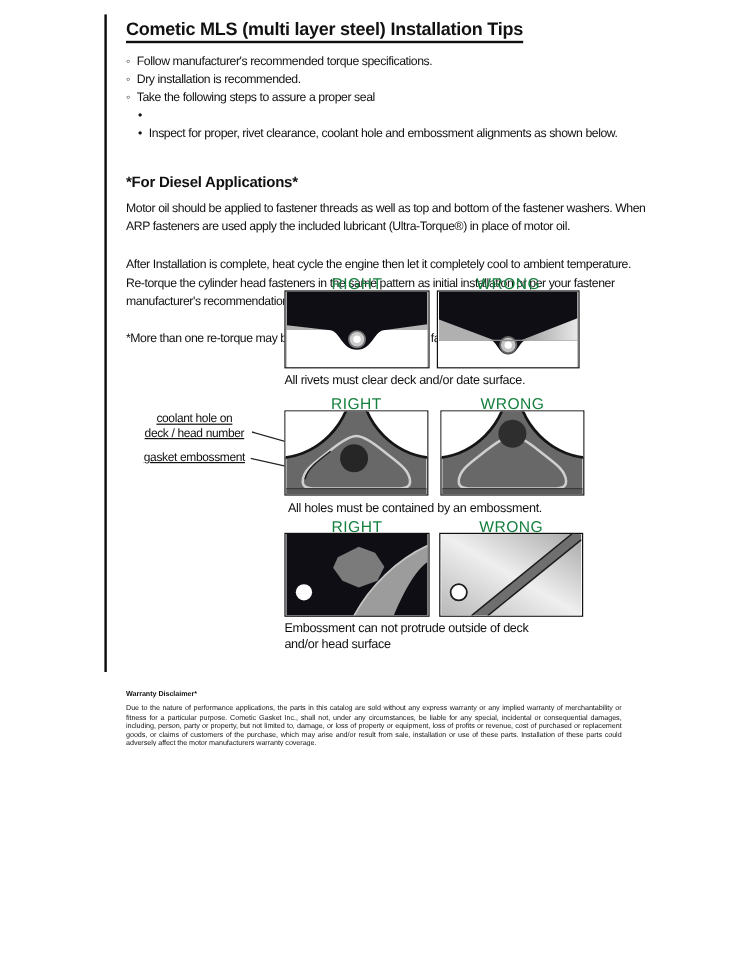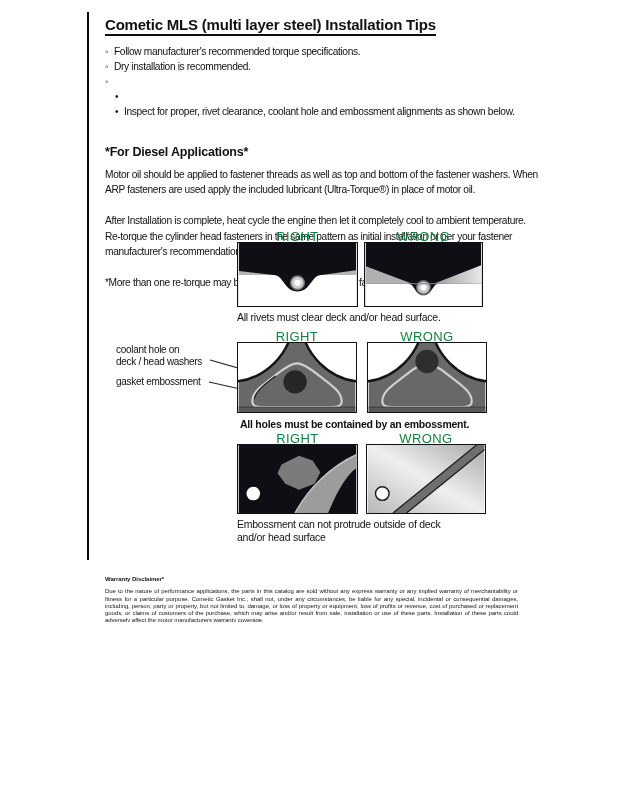--- a/index.html
+++ b/index.html
@@ -15,21 +15,21 @@
   .b-row .mk{width:9px;flex:0 0 9px;text-align:left;}
   .b-row.sub{margin-left:10px;}
   .diesel-h{margin-top:26px;font-size:12.5px;font-weight:700;letter-spacing:-0.2px;}
   .para{margin-top:8px;font-size:10.2px;line-height:15.2px;letter-spacing:-0.35px;}
   .para.gap{margin-top:16px;}
 
   
   .dlabel{position:absolute;font-size:13px;letter-spacing:0.4px;text-align:center;color:#15803d;}
   .diag{position:absolute;display:block;border:1.6px solid #111;box-sizing:border-box;background:#fff;}
   .dcap{position:absolute;font-size:10.5px;letter-spacing:-0.25px;line-height:12.5px;color:#111;}
-  .anno{position:absolute;width:92px;text-align:left;font-size:10px;line-height:11.5px;letter-spacing:-0.3px;}
+  .anno{position:absolute;width:92px;text-align:center;font-size:10px;line-height:11.5px;letter-spacing:-0.3px;text-decoration:underline;}
   .leaders{position:absolute;left:203px;top:352px;width:100px;height:48px;}
 
   
   .fineprint{position:absolute;left:105px;top:576px;width:413px;font-size:6px;line-height:7.3px;
              letter-spacing:-0.05px;color:#151515;}
   .fp-h{font-weight:700;margin-bottom:5px;}
   .fp-p{margin-bottom:5px;text-align:justify;}
   .fp-line{margin-bottom:0;}
 
   .page-number{position:absolute;left:382px;top:757px;font-size:10px;letter-spacing:0.2px;color:#15803d;}
@@ -47,20 +47,21 @@
     <div class="b-row">
       <span class="mk">◦</span>
       <span>Follow manufacturer's recommended torque specifications.</span>
     </div>
     <div class="b-row">
       <span class="mk">◦</span>
       <span>Dry installation is recommended.</span>
     </div>
     <div class="b-row">
       <span class="mk">◦</span>
+      <span>Take the following steps to assure a proper seal</span>
     </div>
     <div class="b-row sub">
       <span class="mk">•</span>
     </div>
     <div class="b-row sub">
       <span class="mk">•</span>
       <span>Inspect for proper, rivet clearance, coolant hole and embossment alignments as shown below.</span>
     </div>
 
     <div class="diesel-h">*For Diesel Applications*</div>
@@ -90,28 +91,28 @@
     </defs>
     <rect width="119" height="65" fill="#0e0e14"></rect>
     <polygon points="0,24 48,42 0,42" fill="#b0b0b0"></polygon>
     <polygon points="70,42 119,23 119,42" fill="url(#gw1)"></polygon>
     <path d="M0,42 L44,42 C50,42 51,54 59.5,54 C68,54 69,42 75,42 L119,42 L119,65 L0,65 Z" fill="#ffffff"></path>
     <circle cx="59.5" cy="46" r="7" fill="#c4c4c4" stroke="#666666" stroke-width="1.5"></circle>
     <circle cx="59.5" cy="46" r="3.2" fill="#ffffff"></circle>
     <line x1="44" y1="42" x2="75" y2="42" stroke="#8a8a8a" stroke-width="1"></line>
   </svg>
 
-  <div class="dcap" style="left:237px;top:311px;">All rivets must clear deck and/or head surface.</div>
+  <div class="dcap" style="left:237px;top:311px;">All rivets must clear deck and/or date surface.</div>
 
   <div class="dlabel" style="left:237px;top:329px;width:120px;">RIGHT</div>
   <div class="dlabel" style="left:367px;top:329px;width:120px;">WRONG</div>
 
   <div class="anno" style="left:116px;top:344px;">
     <div>coolant hole on</div>
-    <div>deck / head washers</div>
+    <div>deck / head number</div>
   </div>
   <div class="anno" style="left:116px;top:376px;">gasket embossment</div>
 
   <svg class="leaders" viewBox="0 0 100 48">
     <line x1="7" y1="8" x2="88" y2="31" stroke="#222222" stroke-width="1.1"></line>
     <line x1="6" y1="30" x2="60" y2="42" stroke="#222222" stroke-width="1.1"></line>
   </svg>
 
   <svg class="diag" style="left:237px;top:342px;" width="120" height="71" viewBox="0 0 120 71">
     <rect width="120" height="71" fill="#686868"></rect>
@@ -127,21 +128,21 @@
   <svg class="diag" style="left:367px;top:342px;" width="120" height="71" viewBox="0 0 120 71">
     <rect width="120" height="71" fill="#686868"></rect>
     <circle cx="-10" cy="-26" r="66" fill="#ffffff" stroke="#151515" stroke-width="2.5"></circle>
     <circle cx="130" cy="-26" r="66" fill="#ffffff" stroke="#151515" stroke-width="2.5"></circle>
     <path d="M14,60 C14,50 24,44 38,33 C48,25 56,21 60,21 C64,21 72,25 82,33 C96,44 106,50 106,60 C106,65 102,66 94,66 L26,66 C18,66 14,65 14,60 Z" fill="none" stroke="#cfcfcf" stroke-width="2.2"></path>
     <circle cx="60" cy="19" r="12" fill="#2e2e2e"></circle>
     <rect x="0" y="66" width="120" height="5" fill="#5a5a5a"></rect>
     <line x1="0" y1="66" x2="120" y2="66" stroke="#3c3c3c" stroke-width="1"></line>
   </svg>
 
-  <div class="dcap" style="left:240px;top:418px;font-weight:bold;">All holes must be contained by an embossment.</div>
+  <div class="dcap" style="left:240px;top:418px;">All holes must be contained by an embossment.</div>
 
   <div class="dlabel" style="left:237px;top:431px;width:121px;">RIGHT</div>
   <div class="dlabel" style="left:366px;top:431px;width:120px;">WRONG</div>
 
   <svg class="diag" style="left:237px;top:444px;" width="121" height="70" viewBox="0 0 121 70">
     <rect width="121" height="70" fill="#0e0e14"></rect>
     <path d="M121,10 C95,22 72,44 58,70 L92,70 C102,46 112,30 121,24 Z" fill="#9c9c9c"></path>
     <path d="M121,10 C95,22 72,44 58,70" fill="none" stroke="#c4c4c4" stroke-width="1.5"></path>
     <polygon points="44,20 62,11 76,16 84,28 78,40 62,46 48,40 40,29" fill="#7b7b7b"></polygon>
     <circle cx="15" cy="50" r="7" fill="#ffffff"></circle>

